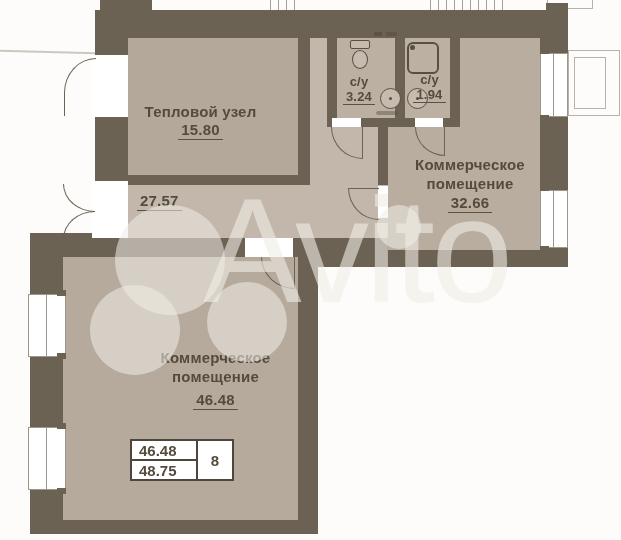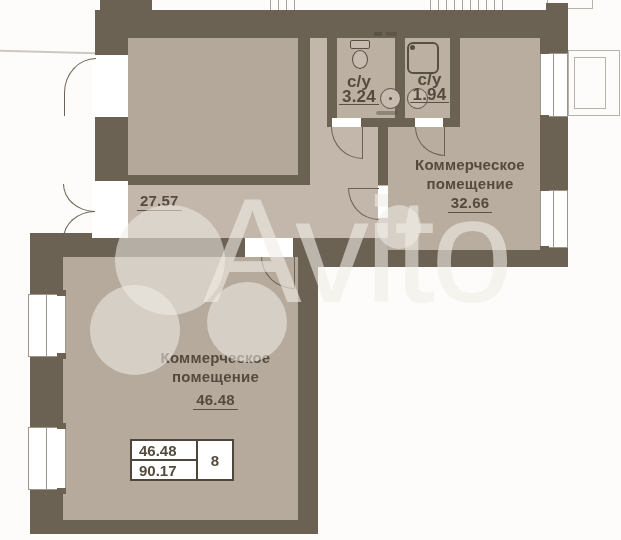--- a/index.html
+++ b/index.html
@@ -19,21 +19,21 @@
   .open{position:absolute;background:#ffffff;}
   .arc{position:absolute;border:0 solid #6b6254;}
   .win{position:absolute;background:#ffffff;border:1px solid #9b958a;box-sizing:border-box;}
   .winline{position:absolute;background:#9b958a;}
   .nub{position:absolute;background:#6b6254;}
   .gray-outline{position:absolute;border:1.5px solid #b7b3ab;box-sizing:border-box;}
   .stairs{position:absolute;background:repeating-linear-gradient(90deg,#a6a096 0,#a6a096 1px,transparent 1px,transparent 8px);}
   .label{position:absolute;text-align:center;font-weight:700;font-size:14px;line-height:18px;letter-spacing:.2px;}
   .label.left{text-align:left;}
   .area-val{display:inline-block;border-bottom:1.5px solid #5a5144;padding:0 3px;font-weight:700;}
-  .small{font-size:17px;line-height:15px;}
+  .small{font-size:13px;line-height:15px;}
   .fixture{position:absolute;box-sizing:border-box;border:1.5px solid #574f42;background:#c6bbae;}
   .dot{position:absolute;background:#574f42;border-radius:50%;}
   .mark{position:absolute;background:#574f42;}
   .table{
     position:absolute;left:130px;top:439px;width:104px;height:42px;
     background:#fff;border:2px solid #4d463c;box-sizing:border-box;
     display:grid;grid-template-columns:66px 1fr;font-weight:700;font-size:15px;
   }
   .table .lcol{border-right:2px solid #4d463c;display:flex;flex-direction:column;}
   .table .lcol div{flex:1;display:flex;align-items:center;padding-left:7px;}
@@ -126,20 +126,24 @@
   <div class="fixture" style="left:407px;top:42px;width:32px;height:32px;border-width:2px;border-radius:6px;background:#bcb0a3;"></div>
   <div class="dot" style="left:410px;top:45px;width:5px;height:5px;"></div>
   <div class="fixture" style="left:380px;top:88px;width:21px;height:21px;border-radius:50%;"></div>
   <div class="dot" style="left:389px;top:97px;width:3px;height:3px;"></div>
   <div class="fixture" style="left:407px;top:88px;width:21px;height:21px;border-radius:50%;"></div>
   <div class="dot" style="left:416px;top:97px;width:3px;height:3px;"></div>
   <div class="mark" style="left:374px;top:32px;width:8px;height:4px;opacity:.8;"></div>
   <div class="mark" style="left:386px;top:32px;width:11px;height:4px;opacity:.6;"></div>
   <div class="mark" style="left:376px;top:111px;width:22px;height:4px;opacity:.45;border-radius:2px;"></div>
 
+  <div class="label" style="left:118px;top:103px;width:165px;font-size:15px;">
+    <div>Тепловой узел</div>
+    <div><span class="area-val">15.80</span></div>
+  </div>
   <div class="label left" style="left:137px;top:192px;width:100px;font-size:15px;">
     <div><span class="area-val">27.57</span></div>
   </div>
   <div class="label small" style="left:330px;top:74px;width:58px;">
     <div>с/у</div>
     <div><span class="area-val">3.24</span></div>
   </div>
   <div class="label small" style="left:402px;top:72px;width:55px;">
     <div>с/у</div>
     <div><span class="area-val">1.94</span></div>
@@ -151,21 +155,21 @@
   </div>
   <div class="label" style="left:128px;top:348px;width:175px;font-size:15px;line-height:19px;">
     <div>Коммерческое</div>
     <div>помещение</div>
     <div style="margin-top:4px;"><span class="area-val">46.48</span></div>
   </div>
 
   <div class="table">
     <div class="lcol">
       <div>46.48</div>
-      <div>90.17</div>
+      <div>48.75</div>
     </div>
     <div class="rcol">8</div>
   </div>
 
   <div id="watermark">
     <div class="wm" style="left:115px;top:205px;width:110px;height:110px;"></div>
     <div class="wm" style="left:90px;top:285px;width:90px;height:90px;"></div>
     <div class="wm" style="left:207px;top:282px;width:80px;height:80px;"></div>
     <div class="wm" style="left:377px;top:205px;width:44px;height:44px;"></div>
     <div id="wm-text">Avito</div>

